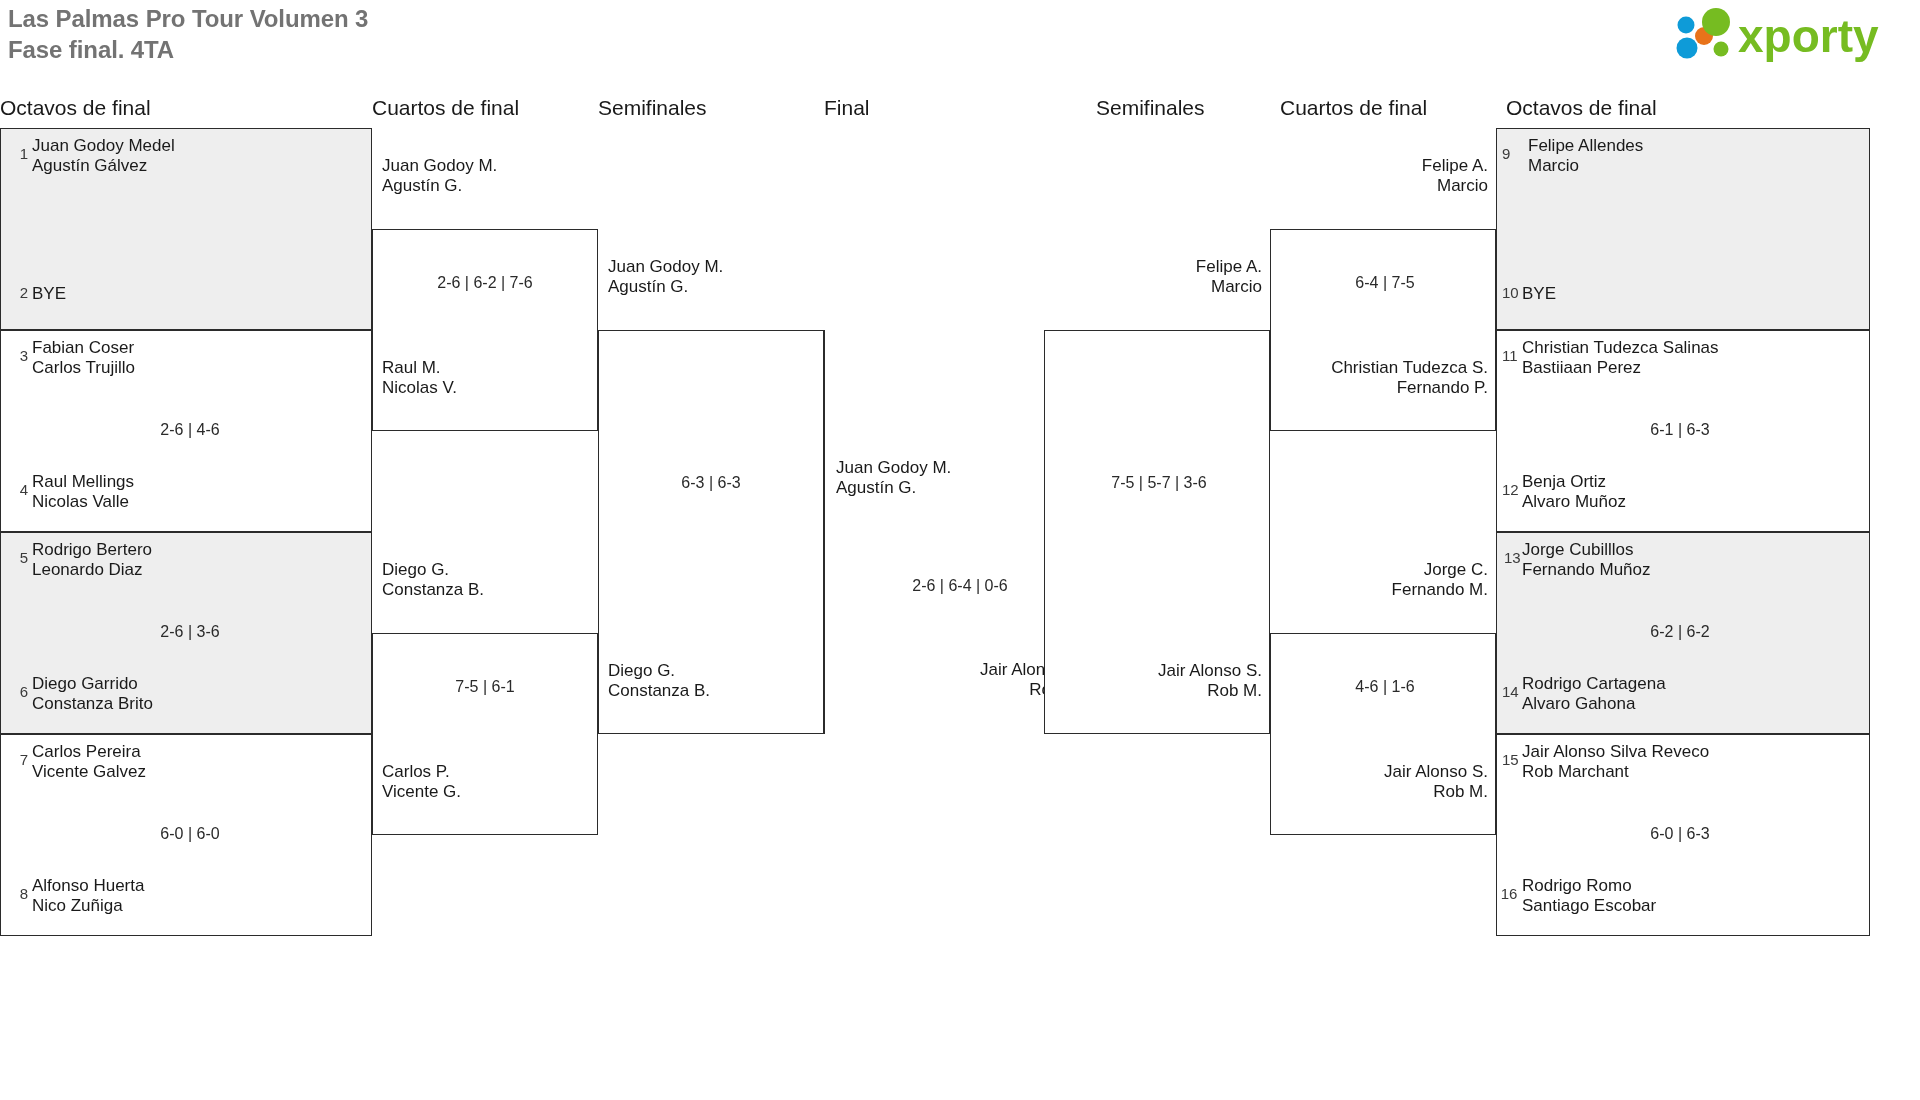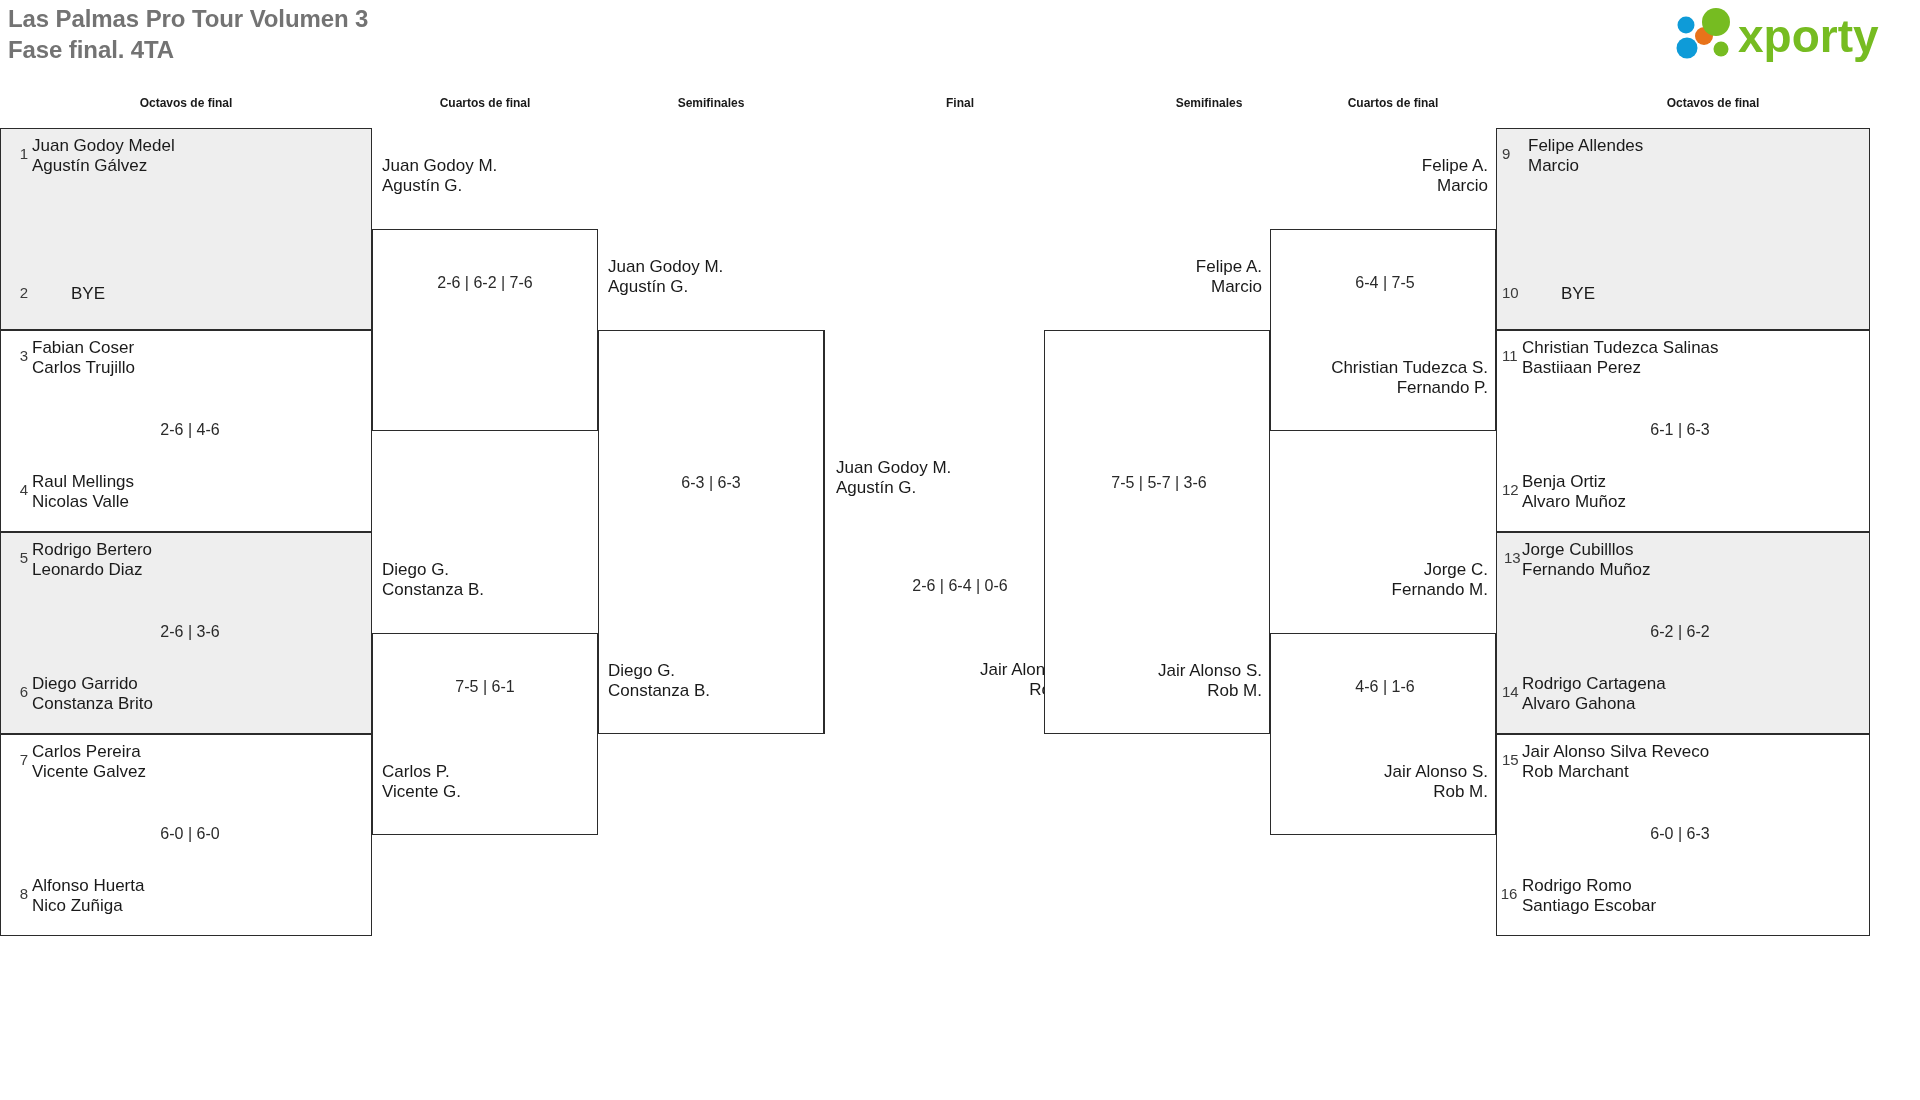--- a/index.html
+++ b/index.html
@@ -16,22 +16,22 @@
   .title {
     position: absolute; left: 8px; top: 4px;
     font-size: 24px; font-weight: 700; line-height: 1.28;
     letter-spacing: -0.1px; color: #737373; white-space: pre-line;
   }
   .logo { position: absolute; right: 12px; top: 8px; width: 240px; height: 56px; }
 
   
   .round-label {
     position: absolute; top: 96px;
-    font-size: 12px; font-weight: 700; color: #1a1a1a;
-    text-align: center; white-space: nowrap;
+    font-size: 21px; font-weight: 400; color: #1a1a1a;
+    white-space: nowrap;
   }
 
   
   .mbox {
     position: absolute;
     border: 1px solid #2b2b2b;
     background: #ffffff;
   }
   .mbox.shaded { background: #eeeeee; }
 
@@ -41,21 +41,21 @@
     font-size: 17px; line-height: 1.18; color: #1a1a1a;
   }
   .team .seed {
     font-size: 15px; color: #3a3a3a; width: 22px;
     flex: 0 0 22px; text-align: right; padding-top: 9px;
   }
   .team .names { white-space: pre-line; padding: 0 4px; }
   .team.win .names { font-weight: 400; }
   .team.r { justify-content: flex-end; text-align: right; }
   .team.r .names { text-align: right; }
-  .team.single .names { padding-top: 0; margin-left: 39px; }
+  .team.single .names { padding-top: 0; }
 
   
   .score {
     position: absolute; font-size: 16px; color: #2a2a2a;
     line-height: 1; white-space: nowrap;
   }
   .score.c { text-align: center; }
 
   
   .stub { position: absolute; background: #2b2b2b; }
@@ -141,20 +141,24 @@
   </div>
   <div class="score c" style="left:60px;top:826px;width:260px;">6-0 | 6-0</div>
 
   <div class="mbox" style="left:372px;top:229px;width:226px;height:202px;"></div>
   <div class="mbox" style="left:372px;top:633px;width:226px;height:202px;"></div>
 
   <div class="team win" style="left:378px;top:156px;width:216px;">
     <span class="names">Juan Godoy M.
 Agustín G.</span>
   </div>
+  <div class="team" style="left:378px;top:358px;width:216px;">
+    <span class="names">Raul M.
+Nicolas V.</span>
+  </div>
   <div class="score c" style="left:378px;top:275px;width:214px;">2-6 | 6-2 | 7-6</div>
 
   <div class="team win" style="left:378px;top:560px;width:216px;">
     <span class="names">Diego G.
 Constanza B.</span>
   </div>
   <div class="team" style="left:378px;top:762px;width:216px;">
     <span class="names">Carlos P.
 Vicente G.</span>
   </div>

